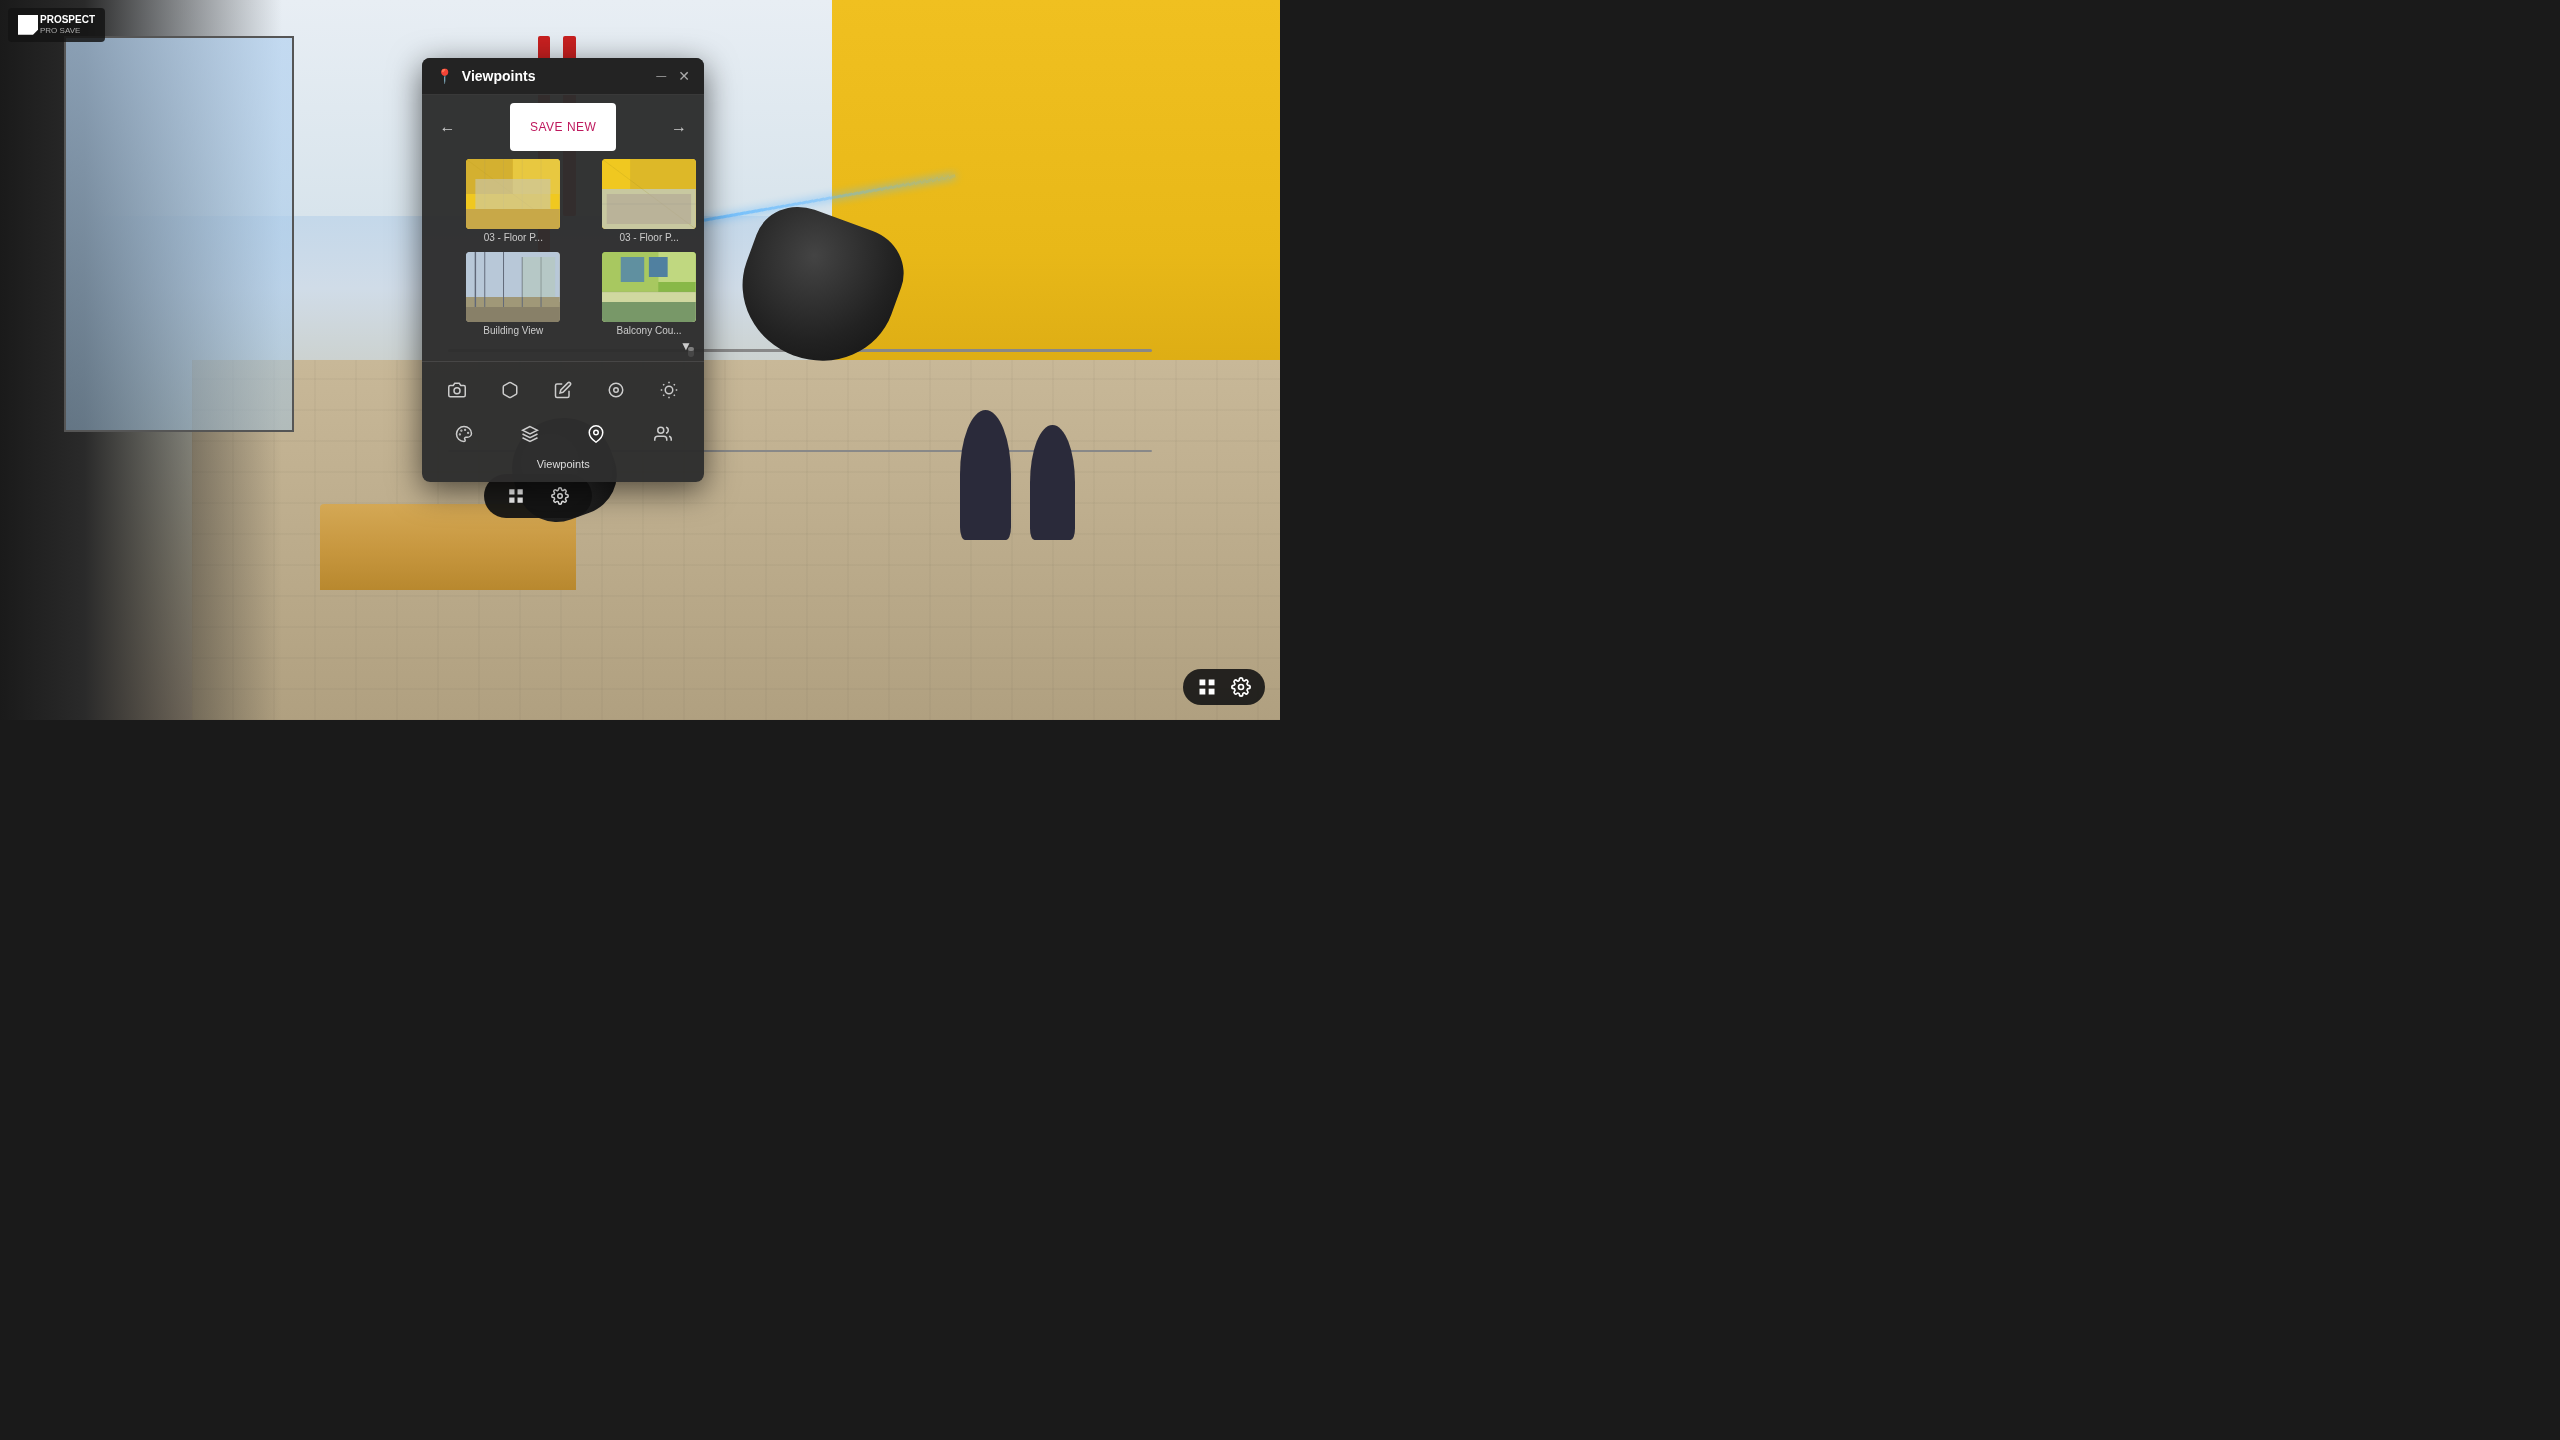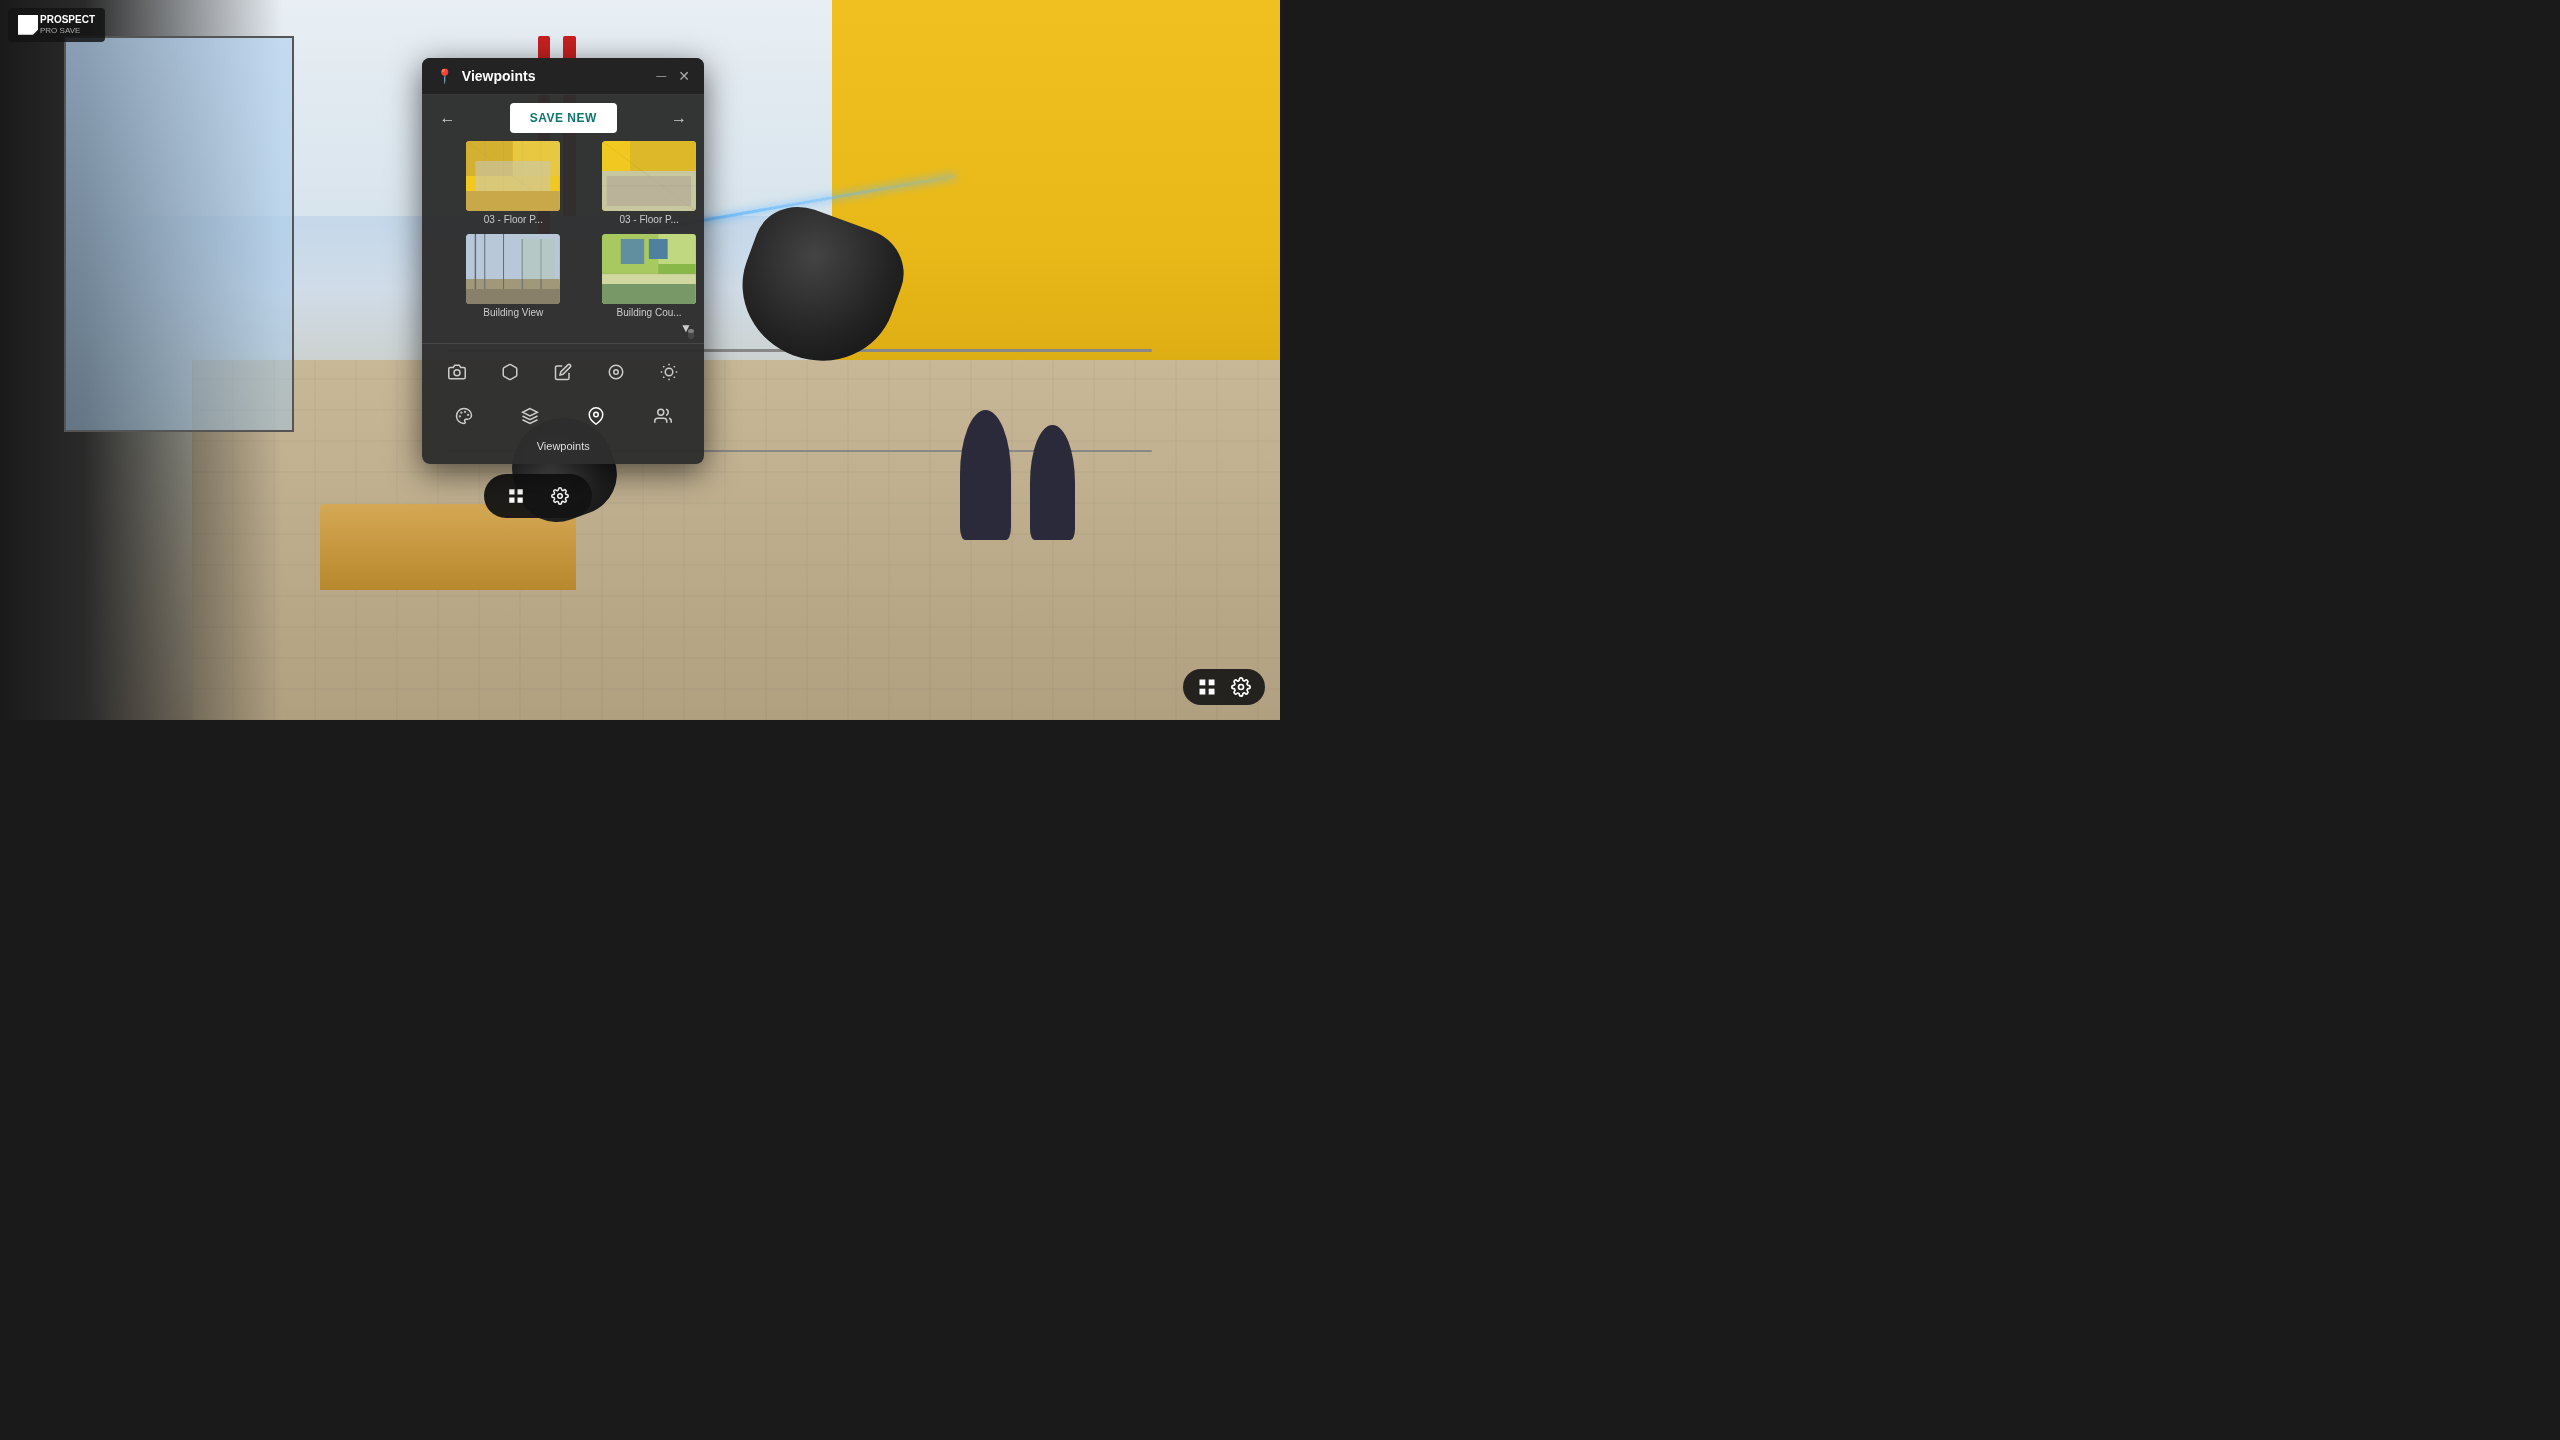--- a/index.html
+++ b/index.html
@@ -302,26 +302,26 @@
       height: 30px;
       display: flex;
       align-items: center;
       justify-content: center;
       color: #ccc;
       font-size: 16px;
       cursor: pointer;
     }
     .save-new-btn {
       background: white;
-      color: #0f766e;
+      color: #be185d;
       border: none;
       border-radius: 4px;
-      padding: 8px 20px;
+      padding: 17px 20px;
       font-size: 12px;
-      font-weight: bold;
+      font-weight: normal;
       cursor: pointer;
       letter-spacing: 0.5px;
     }
 
     .viewpoints-grid {
       display: grid;
       grid-template-columns: 1fr 1fr;
       gap: 6px;
       padding: 0 8px 8px;
     }
@@ -551,21 +551,21 @@
           <rect fill="#88b848" width="100" height="70"></rect>
           <rect fill="#a8c860" x="0" y="0" width="60" height="40"></rect>
           <rect fill="#c0d880" x="60" y="0" width="40" height="30"></rect>
           <rect fill="#d0d8a0" x="0" y="40" width="100" height="30"></rect>
           <rect fill="#6090a0" x="20" y="5" width="25" height="25"></rect>
           <rect fill="#5080a0" x="50" y="5" width="20" height="20"></rect>
           <rect fill="#789868" x="0" y="50" width="100" height="20"></rect>
           <line x1="0" y1="40" x2="100" y2="40" stroke="#909878" stroke-width="0.5" opacity="0.5"></line>
         </svg>
       </div>
-      <div class="vp-label">Building Cou...</div>
+      <div class="vp-label">Balcony Cou...</div>
     </div>
   </div>
 
   <div style="position:relative; height:10px; margin: 0 8px 4px;">
     <div class="scroll-indicator">
       <div class="scroll-thumb"></div>
     </div>
     <span class="scroll-down-arrow">▼</span>
   </div>
 

